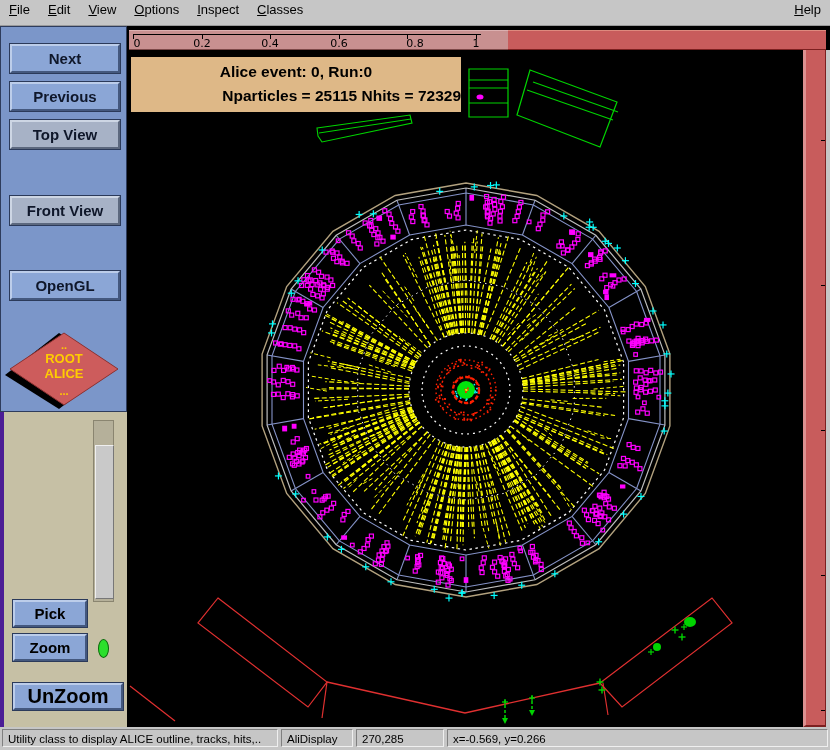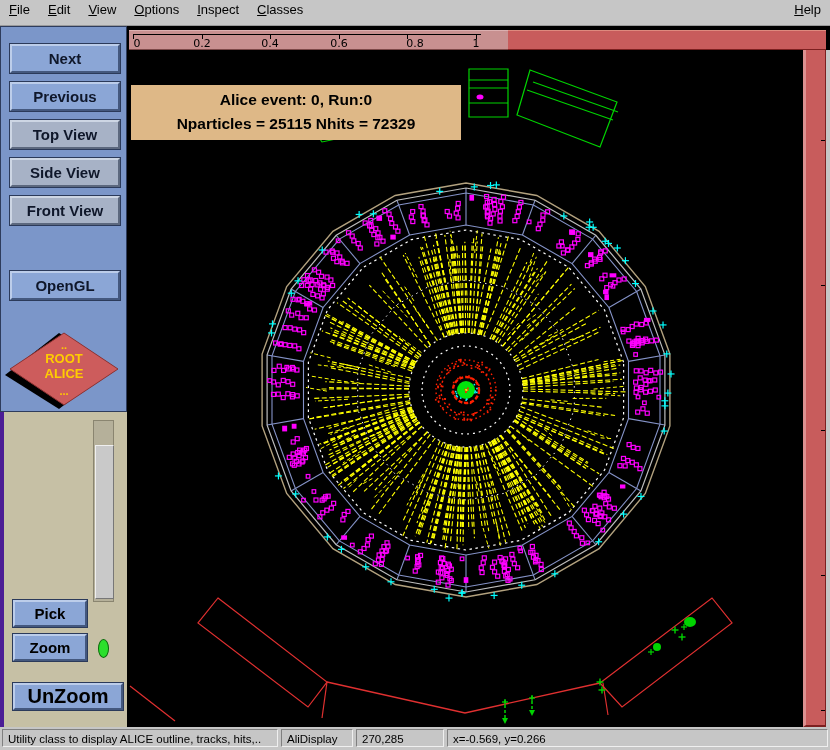--- a/index.html
+++ b/index.html
@@ -81,24 +81,24 @@
   }
   .ruler-red-right{
     position:absolute;left:676px;top:24px;width:23px;height:677px;background:#c85c5c;
     border-left:3px solid #dc9090;border-right:1px solid #7c2020;
     border-bottom:2px solid #7c2020;box-sizing:border-box;
   }
   .rtick{position:absolute;right:0;width:4px;height:1px;background:#000;}
   .win-right-edge{position:absolute;left:699px;top:24px;width:4px;height:677px;background:#c6c6c6;}
   .info-box{
     position:absolute;left:4px;top:31px;width:330px;height:55px;background:#deb887;
-    color:#000;font-weight:bold;font-size:15.5px;text-align:center;margin-top:28px;
+    color:#000;font-weight:bold;font-size:15.5px;text-align:center;
   }
   .info-line1{margin-top:6px;}
-  .info-line2{margin-top:6px;}
+  .info-line2{margin-top:6px;text-align:right;}
   
   .statusbar{position:absolute;left:0;top:727px;width:830px;height:23px;background:#c6c6c6;padding-left:28px;}
   .status-seg{
     position:absolute;top:2px;height:18px;background:#c6c6c6;
     border:1px solid;border-color:#808080 #efefef #efefef #808080;
     font-size:11.5px;color:#000;line-height:18px;padding-left:5px;box-sizing:border-box;
     white-space:nowrap;overflow:hidden;
   }
   .grip{
     position:absolute;right:1px;top:4px;width:16px;height:16px;
@@ -117,21 +117,20 @@
   <span class="menu-item">Classes</span>
   <span class="menu-spacer"></span>
   <span class="menu-item">Help</span>
 </div>
 
 <div class="sidebar">
   <div class="sidebar-blue">
     <button class="nav-btn" style="top:17px">Next</button>
     <button class="nav-btn" style="top:55px">Previous</button>
     <button class="nav-btn gray" style="top:93px">Top View</button>
-    <button class="nav-btn gray" style="top:131px">Side View</button>
     <button class="nav-btn gray" style="top:169px">Front View</button>
     <button class="nav-btn" style="top:244px">OpenGL</button>
     <svg class="logo-diamond" viewBox="0 0 123 84">
       <polygon points="56,82 2,48 56,6 110,40" fill="#000000"></polygon>
       <polygon points="61,78 7,42 61,6 115,42" fill="#cd5c5c" stroke="#8b3030" stroke-width="1"></polygon>
       <text x="61" y="22" text-anchor="middle" font-size="11" font-weight="bold" fill="#ffcc00">..</text>
       <text x="61" y="36" text-anchor="middle" font-size="13" font-weight="bold" fill="#ffcc00">ROOT</text>
       <text x="61" y="51" text-anchor="middle" font-size="13" font-weight="bold" fill="#ffcc00">ALICE</text>
       <text x="61" y="68" text-anchor="middle" font-size="11" font-weight="bold" fill="#ffcc00">...</text>
     </svg>

